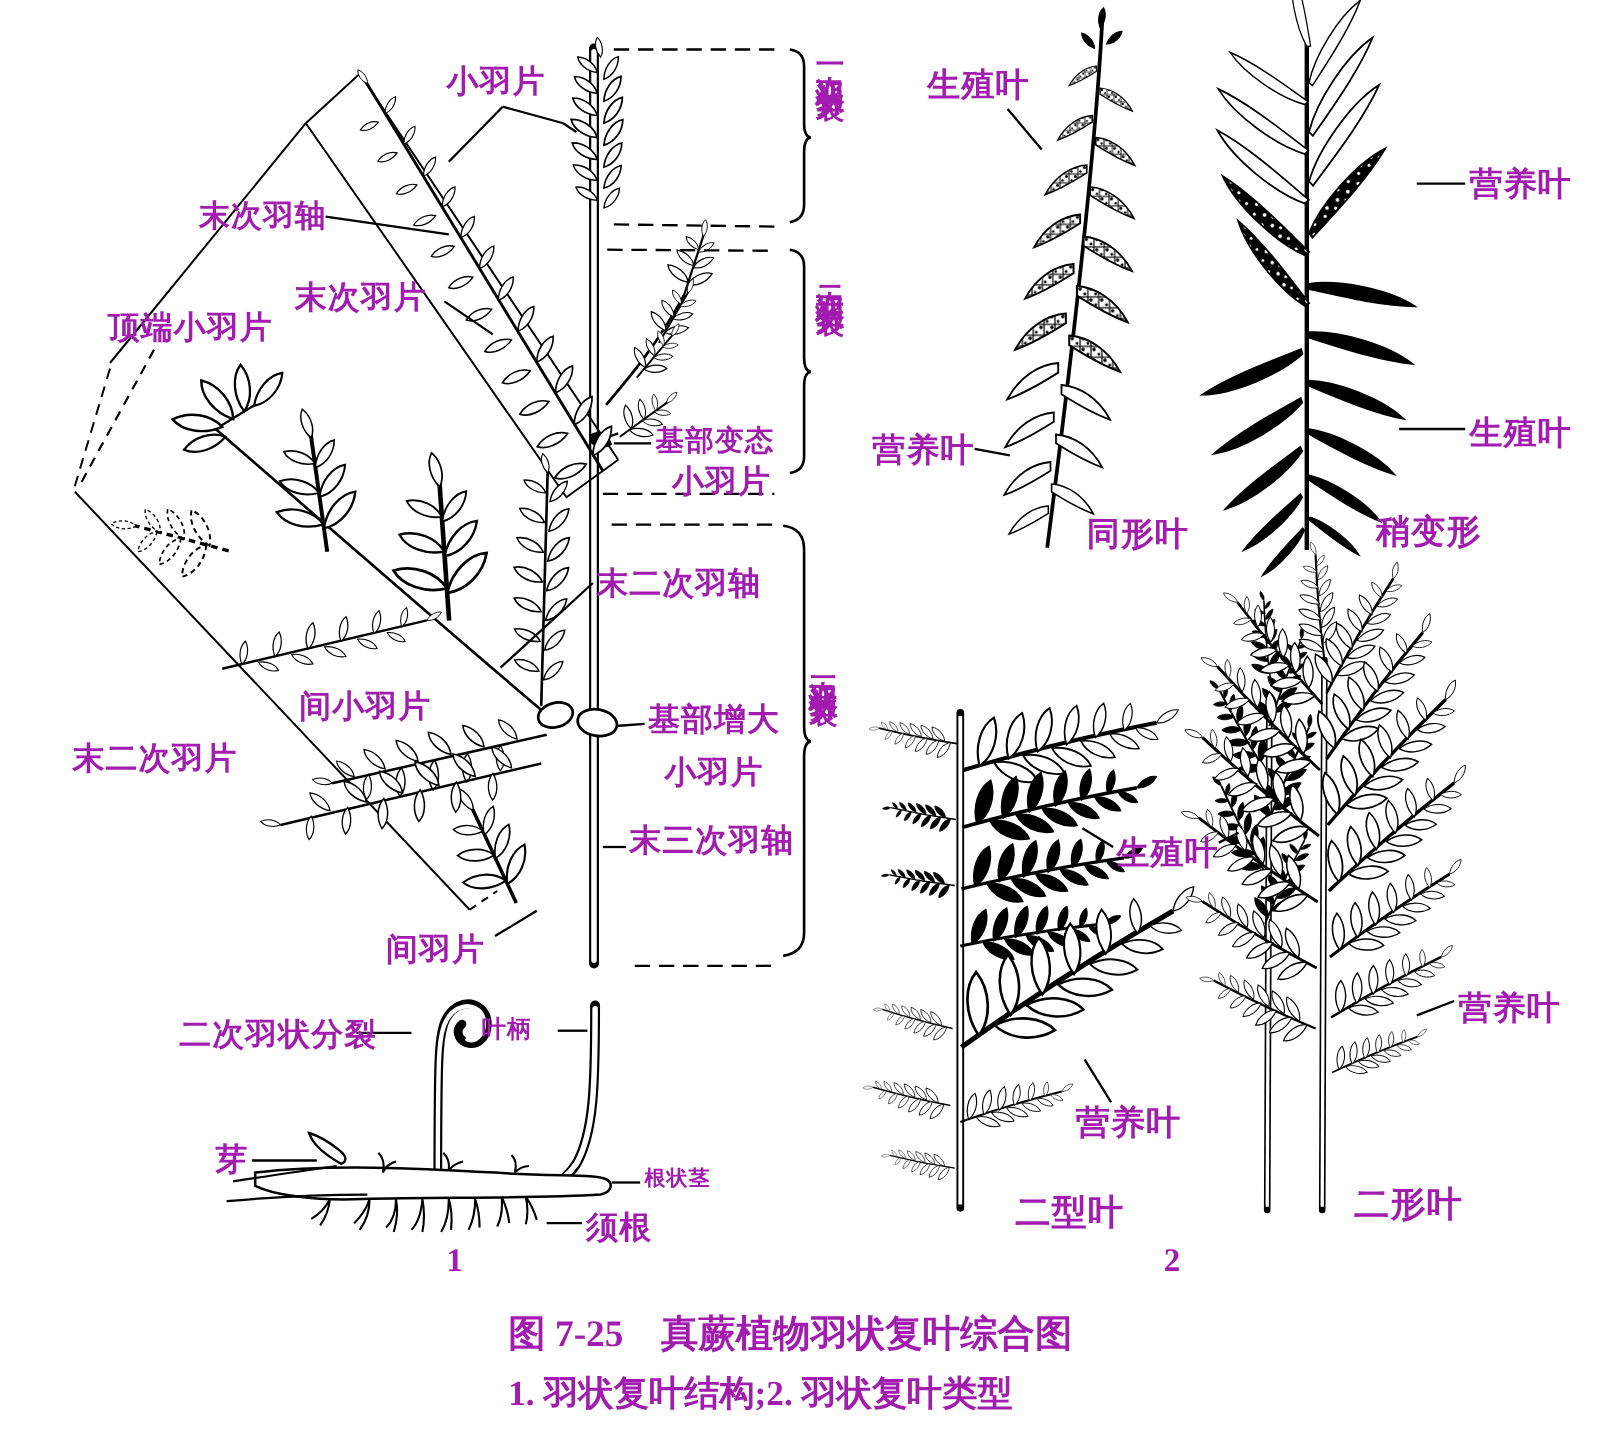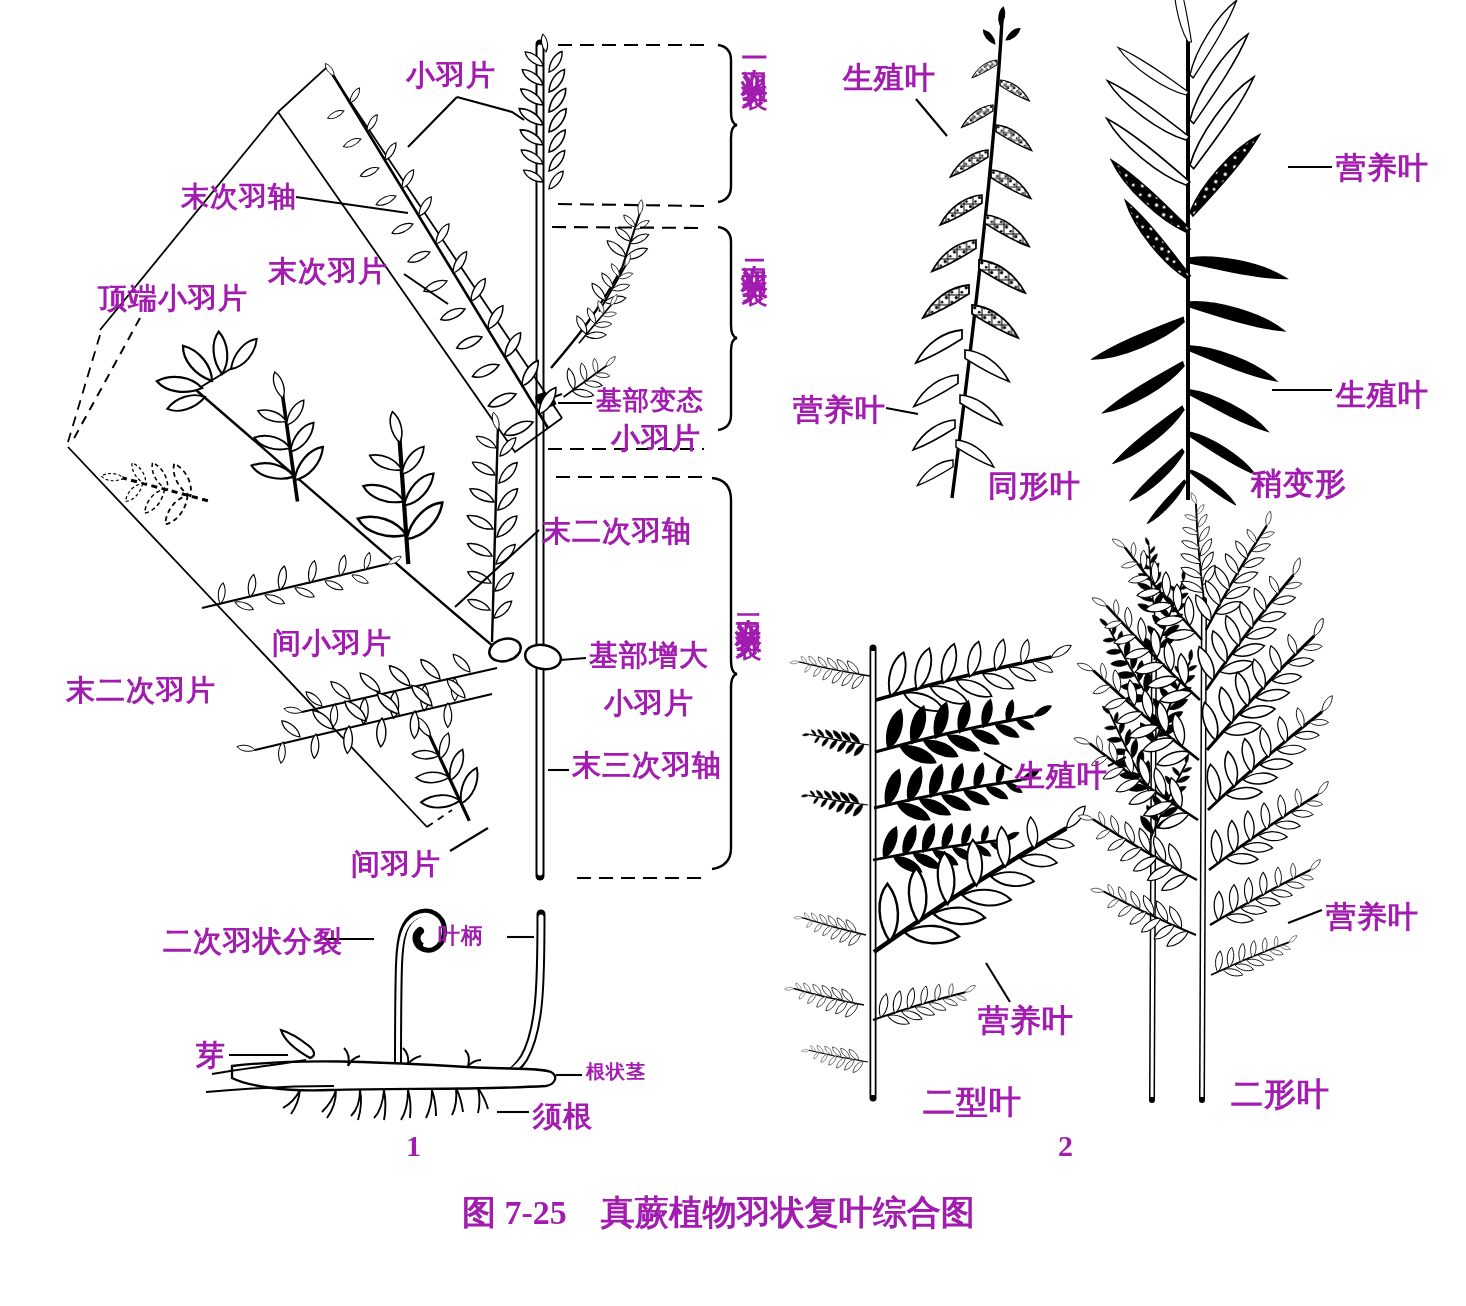--- a/index.html
+++ b/index.html
@@ -400,14 +400,15 @@
 <div class="lbl" style="left:1336px;top:379px;font-size:30px">生殖叶</div>
 <div class="lbl" style="left:1251px;top:468px;font-size:31px">稍变形</div>
 <div class="lbl" style="left:1015px;top:760px;font-size:30px">生殖叶</div>
 <div class="lbl" style="left:978px;top:1005px;font-size:31px">营养叶</div>
 <div class="lbl" style="left:1326px;top:901px;font-size:30px">营养叶</div>
 <div class="lbl" style="left:923px;top:1086px;font-size:32px">二型叶</div>
 <div class="lbl" style="left:1231px;top:1078px;font-size:32px">二形叶</div>
 <div class="lbl" style="left:1058px;top:1130px;font-size:30px">2</div>
 
 <div class="cap" style="left:462px;top:1190px;font-size:34px">图 7-25　真蕨植物羽状复叶综合图</div>
+<div class="cap" style="left:462px;top:1245px;font-size:32px">1. 羽状复叶结构;2. 羽状复叶类型</div>
 
 </div>
 
 </body></html>

